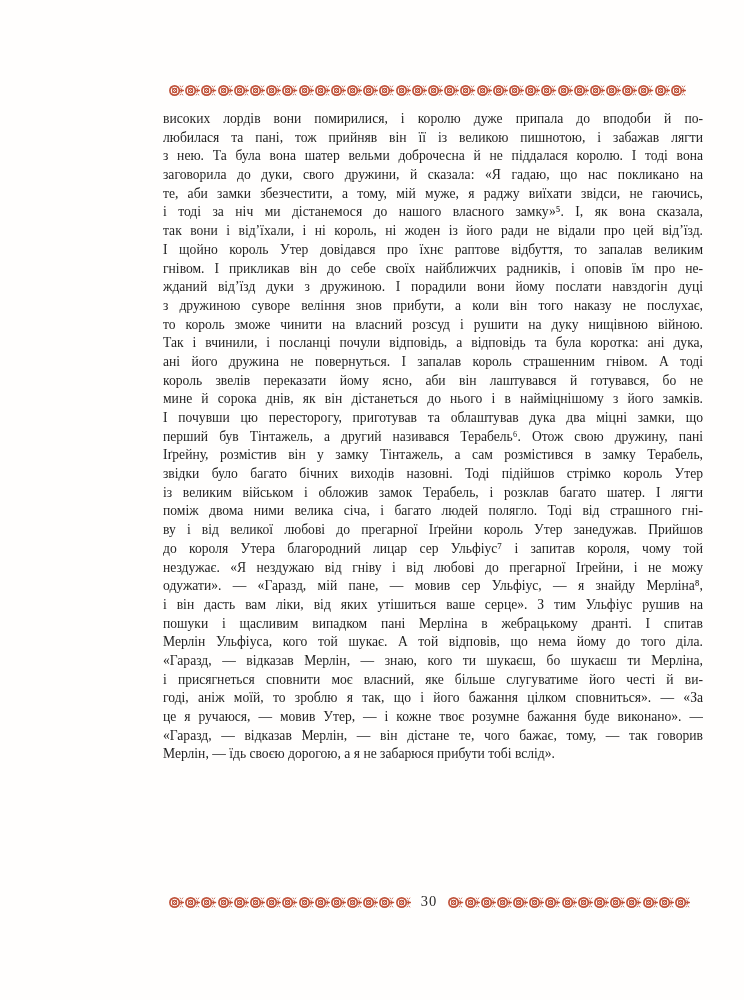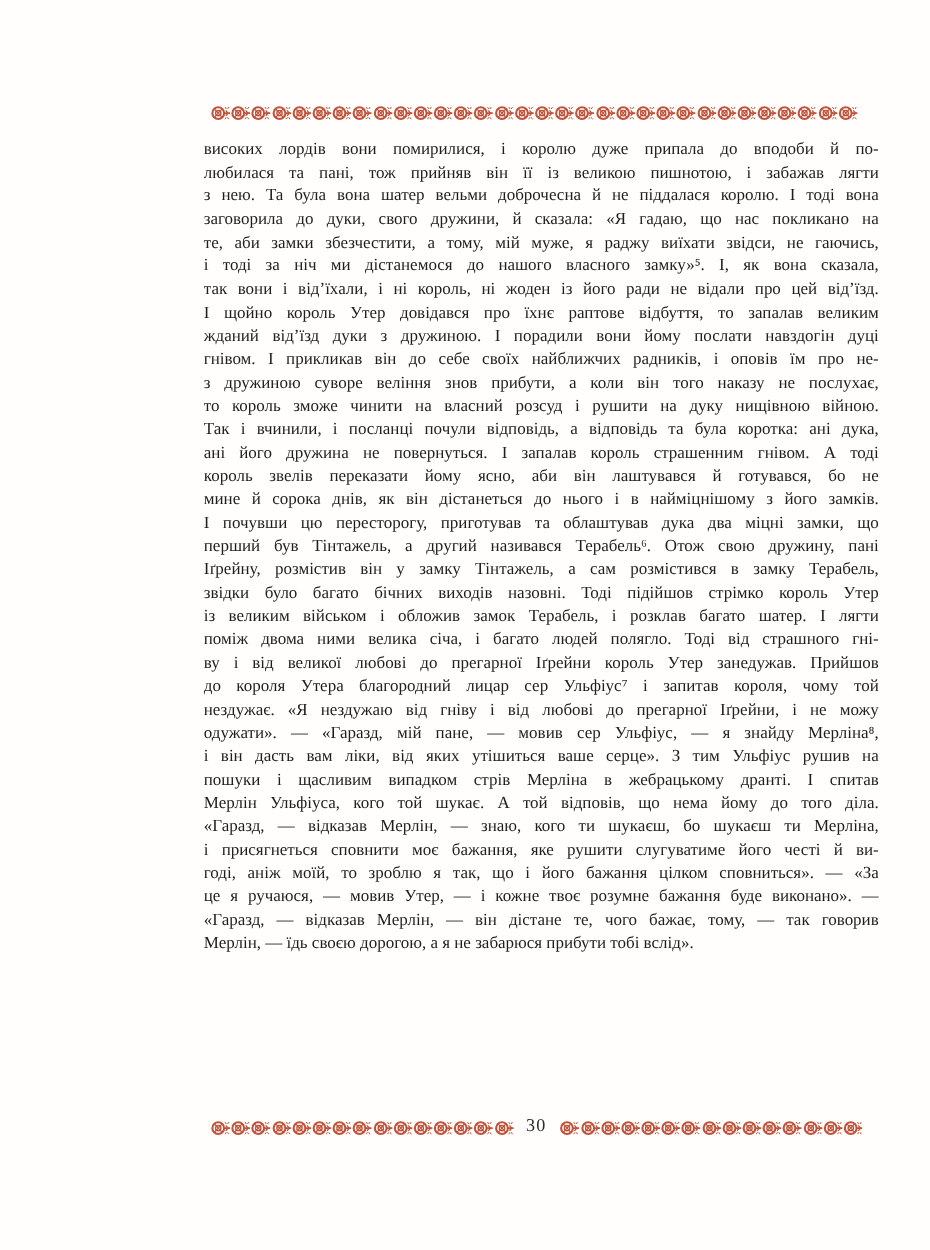--- a/index.html
+++ b/index.html
@@ -336,43 +336,43 @@
 
   <div class="text-block">
       <div class="line">високих лордів вони помирилися, і королю дуже припала до вподоби й по-</div>
       <div class="line">любилася та пані, тож прийняв він її із великою пишнотою, і забажав лягти</div>
       <div class="line">з нею. Та була вона шатер вельми доброчесна й не піддалася королю. І тоді вона</div>
       <div class="line">заговорила до дуки, свого дружини, й сказала: «Я гадаю, що нас покликано на</div>
       <div class="line">те, аби замки збезчестити, а тому, мій муже, я раджу виїхати звідси, не гаючись,</div>
       <div class="line">і тоді за ніч ми дістанемося до нашого власного замку»⁵. І, як вона сказала,</div>
       <div class="line">так вони і від’їхали, і ні король, ні жоден із його ради не відали про цей від’їзд.</div>
       <div class="line">І щойно король Утер довідався про їхнє раптове відбуття, то запалав великим</div>
+      <div class="line">гнівом. І прикликав він до себе своїх найближчих радників, і оповів їм про не-</div>
       <div class="line">жданий від’їзд дуки з дружиною. І порадили вони йому послати навздогін дуці</div>
-      <div class="line">гнівом. І прикликав він до себе своїх найближчих радників, і оповів їм про не-</div>
       <div class="line">з дружиною суворе веління знов прибути, а коли він того наказу не послухає,</div>
       <div class="line">то король зможе чинити на власний розсуд і рушити на дуку нищівною війною.</div>
       <div class="line">Так і вчинили, і посланці почули відповідь, а відповідь та була коротка: ані дука,</div>
       <div class="line">ані його дружина не повернуться. І запалав король страшенним гнівом. А тоді</div>
       <div class="line">король звелів переказати йому ясно, аби він лаштувався й готувався, бо не</div>
       <div class="line">мине й сорока днів, як він дістанеться до нього і в найміцнішому з його замків.</div>
       <div class="line">І почувши цю пересторогу, приготував та облаштував дука два міцні замки, що</div>
       <div class="line">перший був Тінтажель, а другий називався Терабель⁶. Отож свою дружину, пані</div>
       <div class="line">Іґрейну, розмістив він у замку Тінтажель, а сам розмістився в замку Терабель,</div>
       <div class="line">звідки було багато бічних виходів назовні. Тоді підійшов стрімко король Утер</div>
       <div class="line">із великим військом і обложив замок Терабель, і розклав багато шатер. І лягти</div>
       <div class="line">поміж двома ними велика січа, і багато людей полягло. Тоді від страшного гні-</div>
       <div class="line">ву і від великої любові до прегарної Іґрейни король Утер занедужав. Прийшов</div>
       <div class="line">до короля Утера благородний лицар сер Ульфіус⁷ і запитав короля, чому той</div>
       <div class="line">нездужає. «Я нездужаю від гніву і від любові до прегарної Іґрейни, і не можу</div>
       <div class="line">одужати». — «Гаразд, мій пане, — мовив сер Ульфіус, — я знайду Мерліна⁸,</div>
       <div class="line">і він дасть вам ліки, від яких утішиться ваше серце». З тим Ульфіус рушив на</div>
-      <div class="line">пошуки і щасливим випадком стрів Мерліна в жебрацькому дранті. І спитав</div>
+      <div class="line">пошуки і щасливим випадком пані Мерліна в жебрацькому дранті. І спитав</div>
       <div class="line">Мерлін Ульфіуса, кого той шукає. А той відповів, що нема йому до того діла.</div>
       <div class="line">«Гаразд, — відказав Мерлін, — знаю, кого ти шукаєш, бо шукаєш ти Мерліна,</div>
-      <div class="line">і присягнеться сповнити моє бажання, яке рушити слугуватиме його честі й ви-</div>
+      <div class="line">і присягнеться сповнити моє власний, яке більше слугуватиме його честі й ви-</div>
       <div class="line">годі, аніж моїй, то зроблю я так, що і його бажання цілком сповниться». — «За</div>
       <div class="line">це я ручаюся, — мовив Утер, — і кожне твоє розумне бажання буде виконано». —</div>
       <div class="line">«Гаразд, — відказав Мерлін, — він дістане те, чого бажає, тому, — так говорив</div>
       <div class="line last">Мерлін, — їдь своєю дорогою, а я не забарюся прибути тобі вслід».</div>
     </div>
 
   <div class="footer">
     <div class="ornament-band">
         <svg width="16.2" height="13" viewBox="0 0 16.2 13" fill="none" stroke="#c0533b" xmlns="http://www.w3.org/2000/svg">
           <circle cx="6.6" cy="6.5" r="4.7" stroke-width="1.7"></circle>

